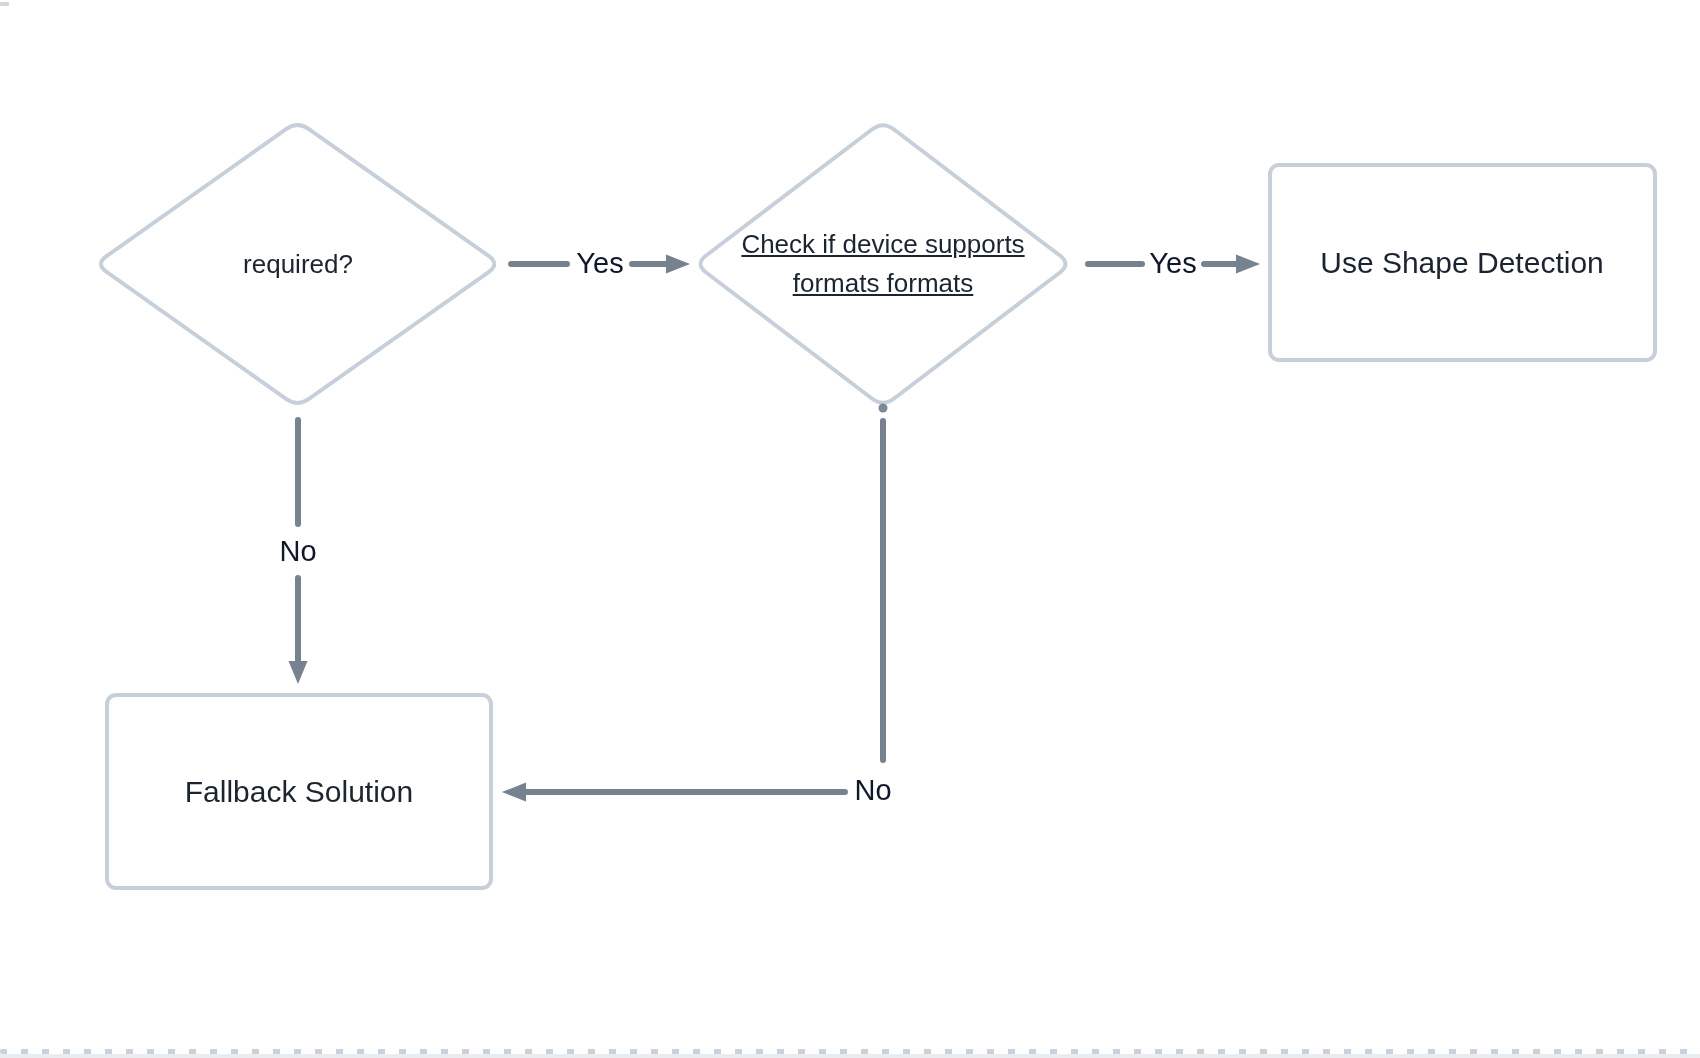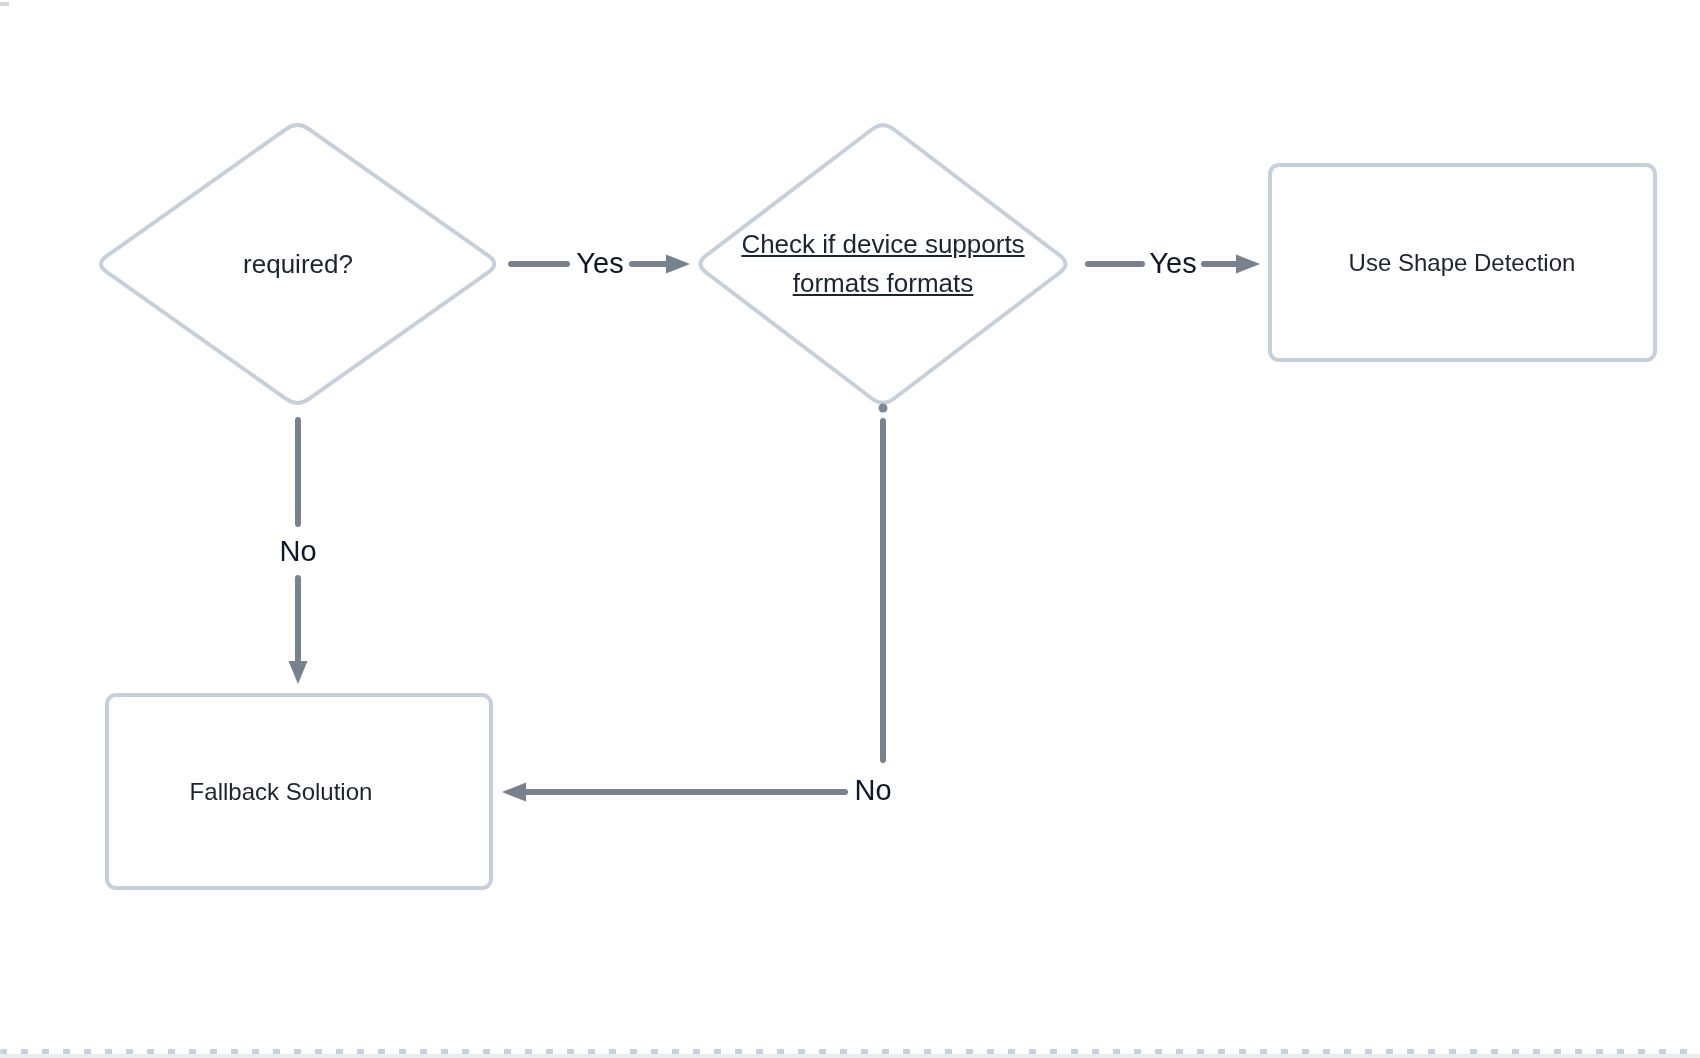--- a/index.html
+++ b/index.html
@@ -8,21 +8,21 @@
     background:#ffffff; overflow:hidden;
     font-family:"Liberation Sans", sans-serif;
   }
   .shapes { position:absolute; left:0; top:0; width:1700px; height:1058px; }
   .node-label {
     position:absolute; transform:translate(-50%,-50%);
     text-align:center; color:#1b2531; pointer-events:none;
     font-weight:500; white-space:nowrap;
   }
   .diamond-label { font-size:26px; line-height:39px; }
-  .box-label     { font-size:24px; line-height:45px; }
+  .box-label     { font-size:30px; line-height:45px; }
   .edge-label {
     position:absolute; transform:translate(-50%,-50%);
     font-size:29px; font-weight:500; color:#0f172a; white-space:nowrap;
   }
   .grid-marks {
     position:absolute; left:0; right:0; bottom:4px; height:5px;
     background-image:repeating-linear-gradient(90deg,
       #c6cfd8 0px, #c6cfd8 7px, transparent 7px, transparent 21px);
     border-radius:2px; opacity:.95;
   }
@@ -85,21 +85,21 @@
 
   <div class="node-label diamond-label" style="left:883px; top:264px;text-decoration:underline;">
     <div>Check if device supports</div>
     <div>formats formats</div>
   </div>
 
   <div class="node-label box-label" style="left:1462px; top:262px;">
     <div>Use Shape Detection</div>
   </div>
 
-  <div class="node-label box-label" style="left:281px; top:791px;">Fallback Solution</div>
+  <div class="node-label box-label" style="left:299px; top:791px;">Fallback Solution</div>
 
   <div class="edge-label" style="left:600px; top:263px;">Yes</div>
   <div class="edge-label" style="left:1173px; top:263px;">Yes</div>
   <div class="edge-label" style="left:298px; top:551px;">No</div>
   <div class="edge-label" style="left:873px; top:790px;">No</div>
 
   <div class="grid-marks"></div>
   <div class="bottom-band"></div>
 
   <div class="edge-artifact"></div>

